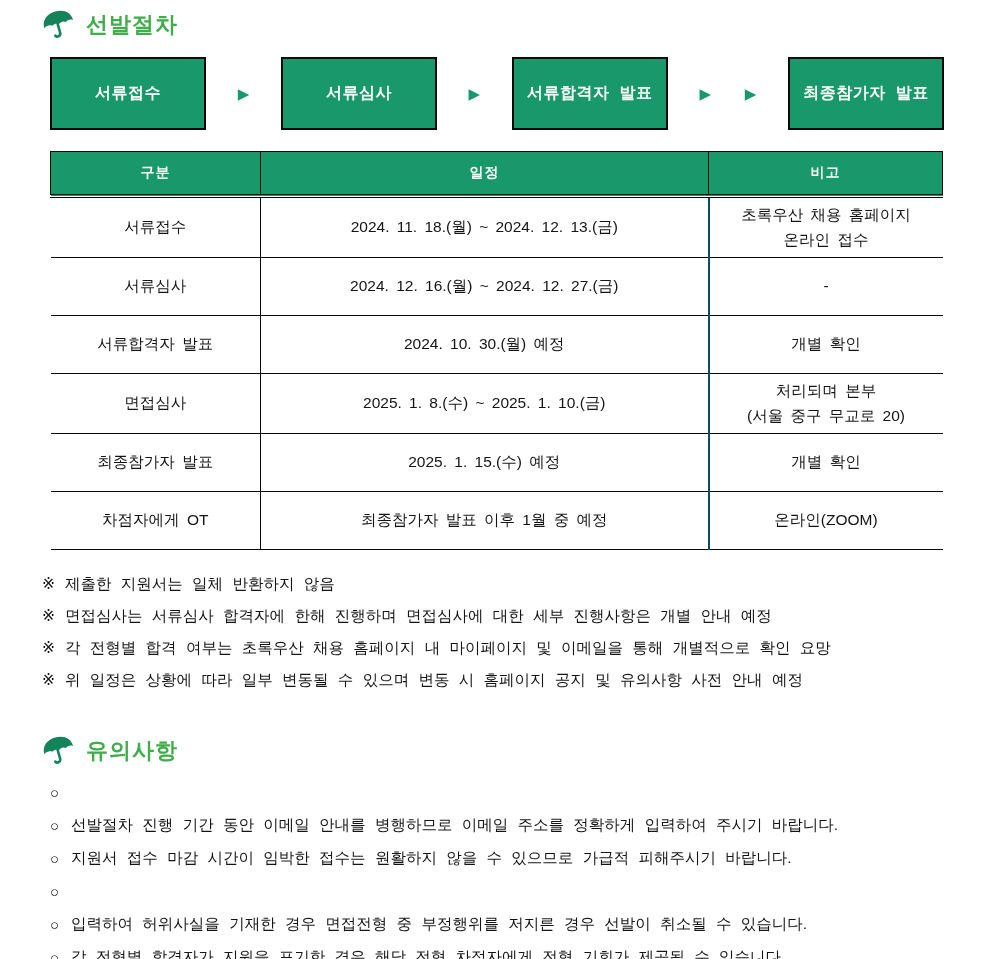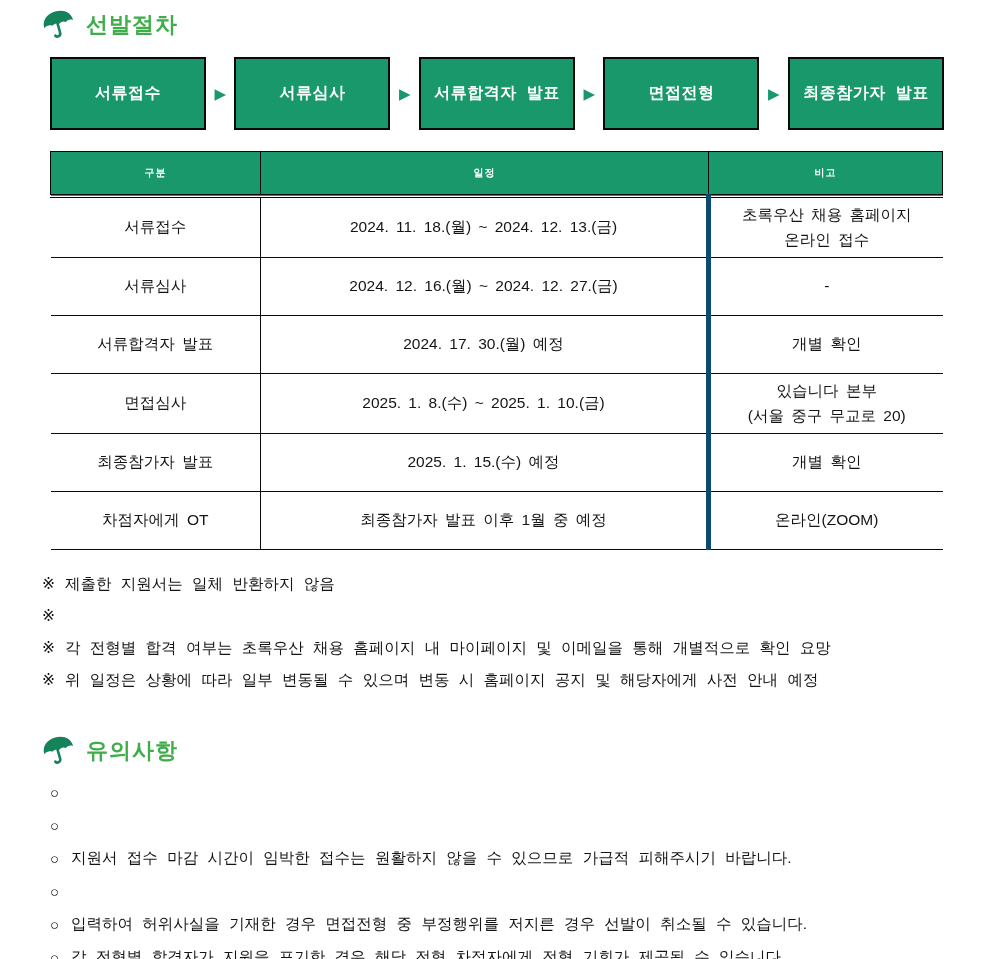--- a/index.html
+++ b/index.html
@@ -13,26 +13,26 @@
 
   
   .flow{margin:14px 48px 0 10px;width:894px;height:75px;display:flex;align-items:center;justify-content:space-between;}
   .flow-box{box-sizing:border-box;width:156px;height:73px;background:#18986B;border:2px solid #0a0a0a;
             color:#fff;font-size:16px;font-weight:700;display:flex;align-items:center;justify-content:center;
             text-align:center;word-spacing:5px;letter-spacing:.5px;}
   .flow-arrow{color:#18986B;font-size:15px;line-height:1;flex:0 0 auto;padding:0 2px;}
 
   
   table.sched{margin:20px 0 0 10px;width:892px;border-collapse:collapse;table-layout:fixed;}
-  table.sched th{background:#18986B;color:#fff;font-size:10px;font-weight:700;height:40px;
+  table.sched th{background:#18986B;color:#fff;font-size:14px;font-weight:700;height:40px;
                  border:1.5px solid #0a0a0a;border-bottom:4px double #0a0a0a;letter-spacing:1px;}
   table.sched td{height:55px;text-align:center;vertical-align:middle;font-size:15.5px;line-height:1.55;
                  border-top:1px solid #0a0a0a;border-bottom:1px solid #0a0a0a;word-spacing:3px;}
   table.sched td.c-cat{border-right:1px solid #0a0a0a;}
-  table.sched td.c-note{border-left:5px solid #0c4a6e;}
+  table.sched td.c-note{border-left:2px solid #0c4a6e;}
   table.sched tr.tall td{height:57px;}
 
   
   .notes{margin:18px 0 0 2px;}
   .note-line{height:32px;display:flex;align-items:center;font-size:15.5px;word-spacing:5px;}
   .note-line .mk{margin-right:10px;flex:0 0 auto;}
 
   
   .sec2{margin-top:38px;}
   .bullets{margin:8px 0 0 10px;}
@@ -54,21 +54,20 @@
     <span class="sec-title">선발절차</span>
   </div>
 
   <div class="flow">
     <div class="flow-box">서류접수</div>
     <span class="flow-arrow">▶</span>
     <div class="flow-box">서류심사</div>
     <span class="flow-arrow">▶</span>
     <div class="flow-box">서류합격자 발표</div>
     <span class="flow-arrow">▶</span>
-    <div class="flow-box">면접전형</div>
     <span class="flow-arrow">▶</span>
     <div class="flow-box">최종참가자 발표</div>
   </div>
 
   <table class="sched">
     <colgroup>
         <col style="width:210px">
         <col style="width:448px">
         <col style="width:234px">
       </colgroup>
@@ -88,28 +87,28 @@
           <div>온라인 접수</div>
         </td>
       </tr>
       <tr>
         <td class="c-cat">서류심사</td>
         <td>2024. 12. 16.(월) ~ 2024. 12. 27.(금)</td>
         <td class="c-note">-</td>
       </tr>
       <tr>
         <td class="c-cat">서류합격자 발표</td>
-        <td>2024. 17. 30.(월) 예정</td>
+        <td>2024. 10. 30.(월) 예정</td>
         <td class="c-note">개별 확인</td>
       </tr>
       <tr class="tall">
         <td class="c-cat">면접심사</td>
         <td>2025. 1. 8.(수) ~ 2025. 1. 10.(금)</td>
         <td class="c-note">
-          <div>있습니다 본부</div>
+          <div>처리되며 본부</div>
           <div>(서울 중구 무교로 20)</div>
         </td>
       </tr>
       <tr>
         <td class="c-cat">최종참가자 발표</td>
         <td>2025. 1. 15.(수) 예정</td>
         <td class="c-note">개별 확인</td>
       </tr>
       <tr>
         <td class="c-cat">차점자에게 OT</td>
@@ -119,47 +118,49 @@
     </tbody>
   </table>
 
   <div class="notes">
     <div class="note-line">
       <span class="mk">※</span>
       <span>제출한 지원서는 일체 반환하지 않음</span>
     </div>
     <div class="note-line">
       <span class="mk">※</span>
+      <span>면접심사는 서류심사 합격자에 한해 진행하며 면접심사에 대한 세부 진행사항은 개별 안내 예정</span>
     </div>
     <div class="note-line">
       <span class="mk">※</span>
       <span>각 전형별 합격 여부는 초록우산 채용 홈페이지 내 마이페이지 및 이메일을 통해 개별적으로 확인 요망</span>
     </div>
     <div class="note-line">
       <span class="mk">※</span>
-      <span>위 일정은 상황에 따라 일부 변동될 수 있으며 변동 시 홈페이지 공지 및 해당자에게 사전 안내 예정</span>
+      <span>위 일정은 상황에 따라 일부 변동될 수 있으며 변동 시 홈페이지 공지 및 유의사항 사전 안내 예정</span>
     </div>
   </div>
 
   <div class="sec-header sec2">
     <svg class="umb" viewBox="0 0 36 32" aria-hidden="true">
       <g transform="rotate(-16 18 16)" fill="#15835A" stroke="none">
         <path d="M3 15 C3 6.5 9.5 2 18 2 C26.5 2 33 6.5 33 15 C30.2 13.2 27.4 13.2 25.4 15 C23.4 13.2 20.4 13.2 18.4 15 C16.4 13.2 13.4 13.2 11.4 15 C9.4 13.2 5.8 13.2 3 15 Z"></path>
         <path d="M17 14 L17 23.5 C17 27.2 12.6 27.8 11.6 25.2" fill="none" stroke="#15835A" stroke-width="2.6" stroke-linecap="round"></path>
       </g>
     </svg>
     <span class="sec-title">유의사항</span>
   </div>
 
   <div class="bullets">
     <div class="bullet-line">
       <span class="mk">○</span>
     </div>
     <div class="bullet-line">
       <span class="mk">○</span>
+      <span>선발절차 진행 기간 동안 이메일 안내를 병행하므로 이메일 주소를 정확하게 입력하여 주시기 바랍니다.</span>
     </div>
     <div class="bullet-line">
       <span class="mk">○</span>
       <span>지원서 접수 마감 시간이 임박한 접수는 원활하지 않을 수 있으므로 가급적 피해주시기 바랍니다.</span>
     </div>
     <div class="bullet-line">
       <span class="mk">○</span>
     </div>
     <div class="bullet-line">
       <span class="mk">○</span>

